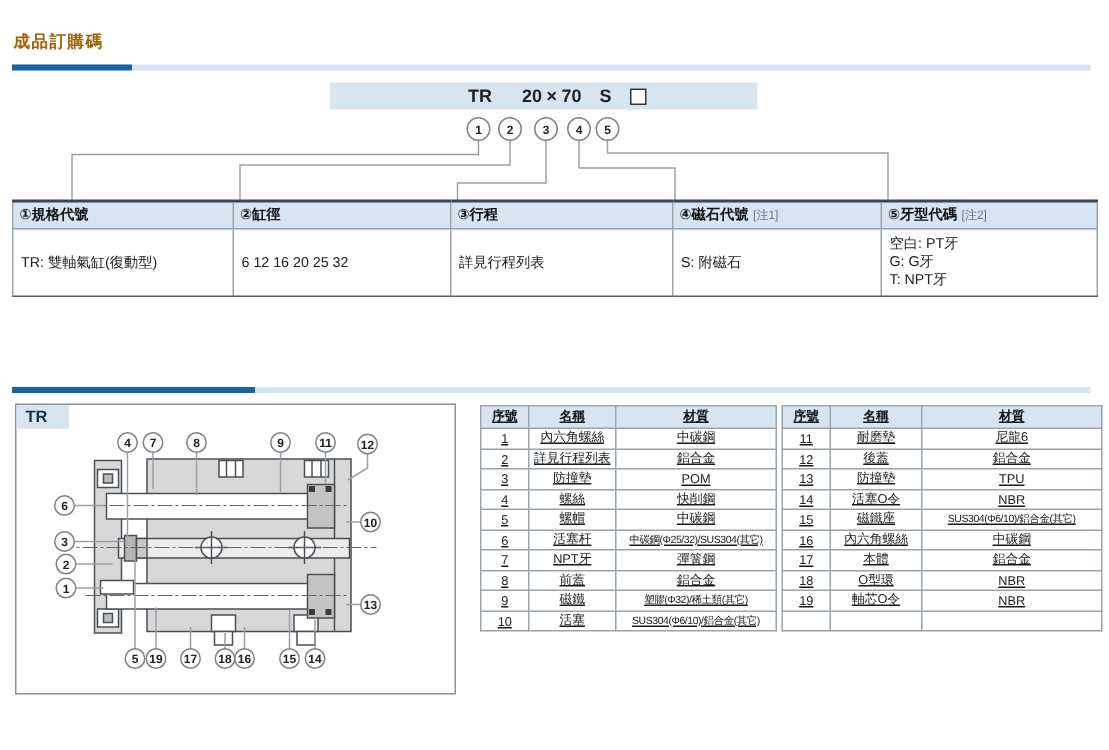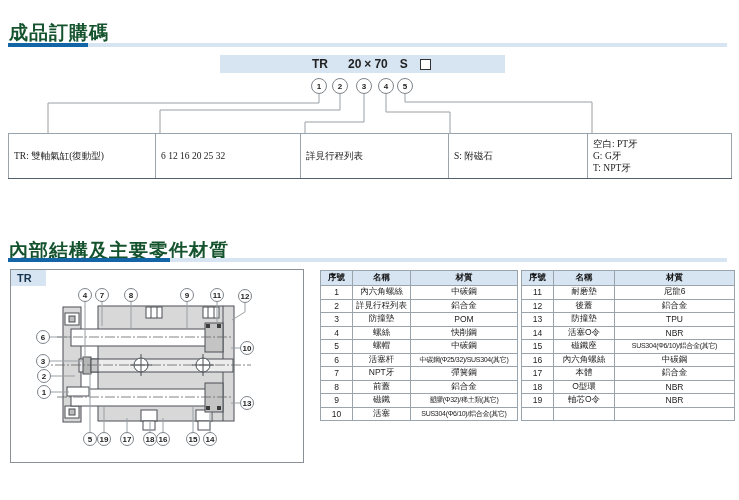--- a/index.html
+++ b/index.html
@@ -1,39 +1,39 @@
 <!DOCTYPE html>
 <html><head>
 <meta charset="utf-8">
 <style>
   html,body{margin:0;padding:0;background:#fff;}
   body{font-family:"Liberation Sans","DejaVu Sans",sans-serif;color:#1a1a1a;}
   .page{position:relative;width:739px;height:500px;background:#fff;overflow:hidden;}
   .abs{position:absolute;}
 
-  .sec-title{font-size:19px;font-weight:bold;color:#14532d;letter-spacing:1px;}
+  .sec-title{font-size:11px;font-weight:bold;color:#a16207;letter-spacing:1px;}
   .rule{height:4px;background:#d7e5f2;}
   .rule .dark{position:absolute;left:0;top:0;height:4px;background:#1465a5;}
 
   .codeband{background:#d7e5f2;display:flex;align-items:center;font-weight:bold;font-size:12px;color:#222;}
   .codeband span{display:inline-block;}
   .codebox{width:9px;height:9px;border:1.2px solid #333;background:#fff;}
 
   table{border-collapse:collapse;table-layout:fixed;}
   .otable{width:723px;font-size:9.5px;}
   .otable th{background:#d7e5f2;text-align:left;font-weight:bold;padding:2px 4px;height:13px;
              border:1px solid #9aa4ad;border-top:2px solid #3f454b;font-size:9.5px;color:#111;}
   .otable td{border:1px solid #9aa4ad;border-bottom:1px solid #55606a;vertical-align:middle;
-             padding:2px 5px;height:40px;color:#222;font-family:Liberation Serif, serif;}
+             padding:2px 5px;height:40px;color:#222;}
   .otable td.top{vertical-align:middle;padding-top:1px;}
   .otable .ln{line-height:12px;}
   .hnote{font-size:8px;color:#6b7886;font-weight:normal;margin-left:3px;}
   .footnote{font-size:8.5px;color:#333;}
 
-  .ptable{font-size:8.5px;}
+  .ptable{font-size:8.5px;text-decoration:underline;}
   .ptable th{background:#d7e5f2;border:1px solid #9aa4ad;font-weight:bold;padding:1px 2px;height:12px;color:#111;}
   .ptable td{border:1px solid #9aa4ad;text-align:center;padding:0 1px;height:12.5px;color:#222;
              overflow:hidden;white-space:nowrap;}
   .ptable td.small{font-size:7px;letter-spacing:-0.3px;}
 
   .drawbox{border:1px solid #8a9096;background:#fff;}
   .drawlabel{background:#d7e5f2;font-weight:bold;font-size:11px;color:#16334d;
              padding:2px 14px 2px 6px;display:inline-block;}
 
   svg text.callout{font-size:8px;font-weight:bold;fill:#222;}
@@ -80,36 +80,52 @@
 
   <table class="abs otable" style="left:8px;top:133px;">
     <colgroup>
         <col style="width:147px">
         <col style="width:145px">
         <col style="width:148px">
         <col style="width:139px">
         <col style="width:144px">
       </colgroup>
     <tbody>
+        <tr>
+      <th>
+        <span>①</span><span>規格代號</span>
+      </th>
+      <th>
+        <span>②</span><span>缸徑</span>
+      </th>
+      <th>
+        <span>③</span><span>行程</span>
+      </th>
+      <th>
+        <span>④</span><span>磁石代號</span><span class="hnote">[注1]</span>
+      </th>
+      <th>
+        <span>⑤</span><span>牙型代碼</span><span class="hnote">[注2]</span>
+      </th>
+    </tr>
     <tr>
       <td>TR: 雙軸氣缸(復動型)</td>
       <td>6 12 16 20 25 32</td>
       <td>詳見行程列表</td>
       <td>S: 附磁石</td>
       <td class="top">
         <div class="ln">空白: PT牙</div>
         <div class="ln">G: G牙</div>
         <div class="ln">T: NPT牙</div>
       </td>
     </tr>
   </tbody>
     </table>
 
 
-  <div class="abs sec-title" style="left:9px;top:238px;">內部結構及主要零件材質</div>
   <div class="abs rule" style="left:8px;top:258px;width:719px;">
     <div class="dark" style="width:162px;"></div>
   </div>
 
   <div class="abs drawbox" style="left:10px;top:269px;width:292px;height:192px;">
     <svg width="292" height="192" viewBox="0 0 292 192">
 
       <rect class="mech" x="52" y="37" width="18" height="115" fill="#d8d8d8"></rect>
       <rect class="mech" x="54" y="43" width="14" height="12" fill="#fff"></rect>
       <rect class="mech" x="58" y="46" width="6" height="6" fill="#bdbdbd"></rect>

